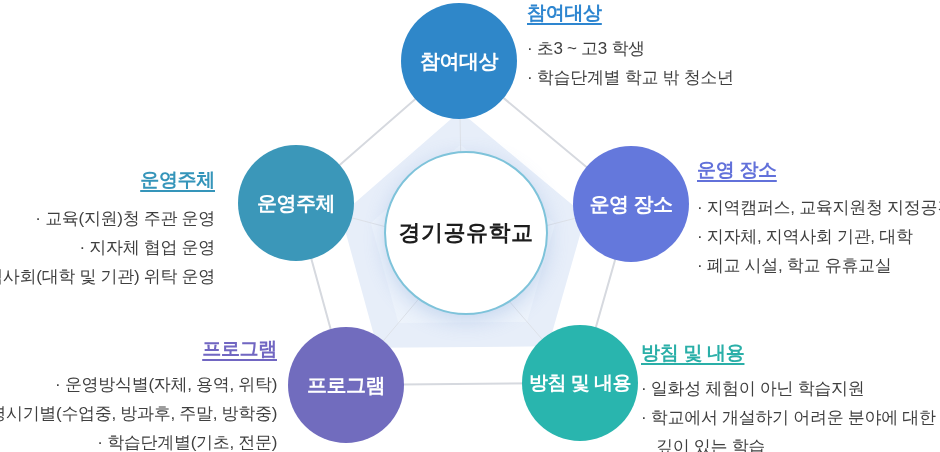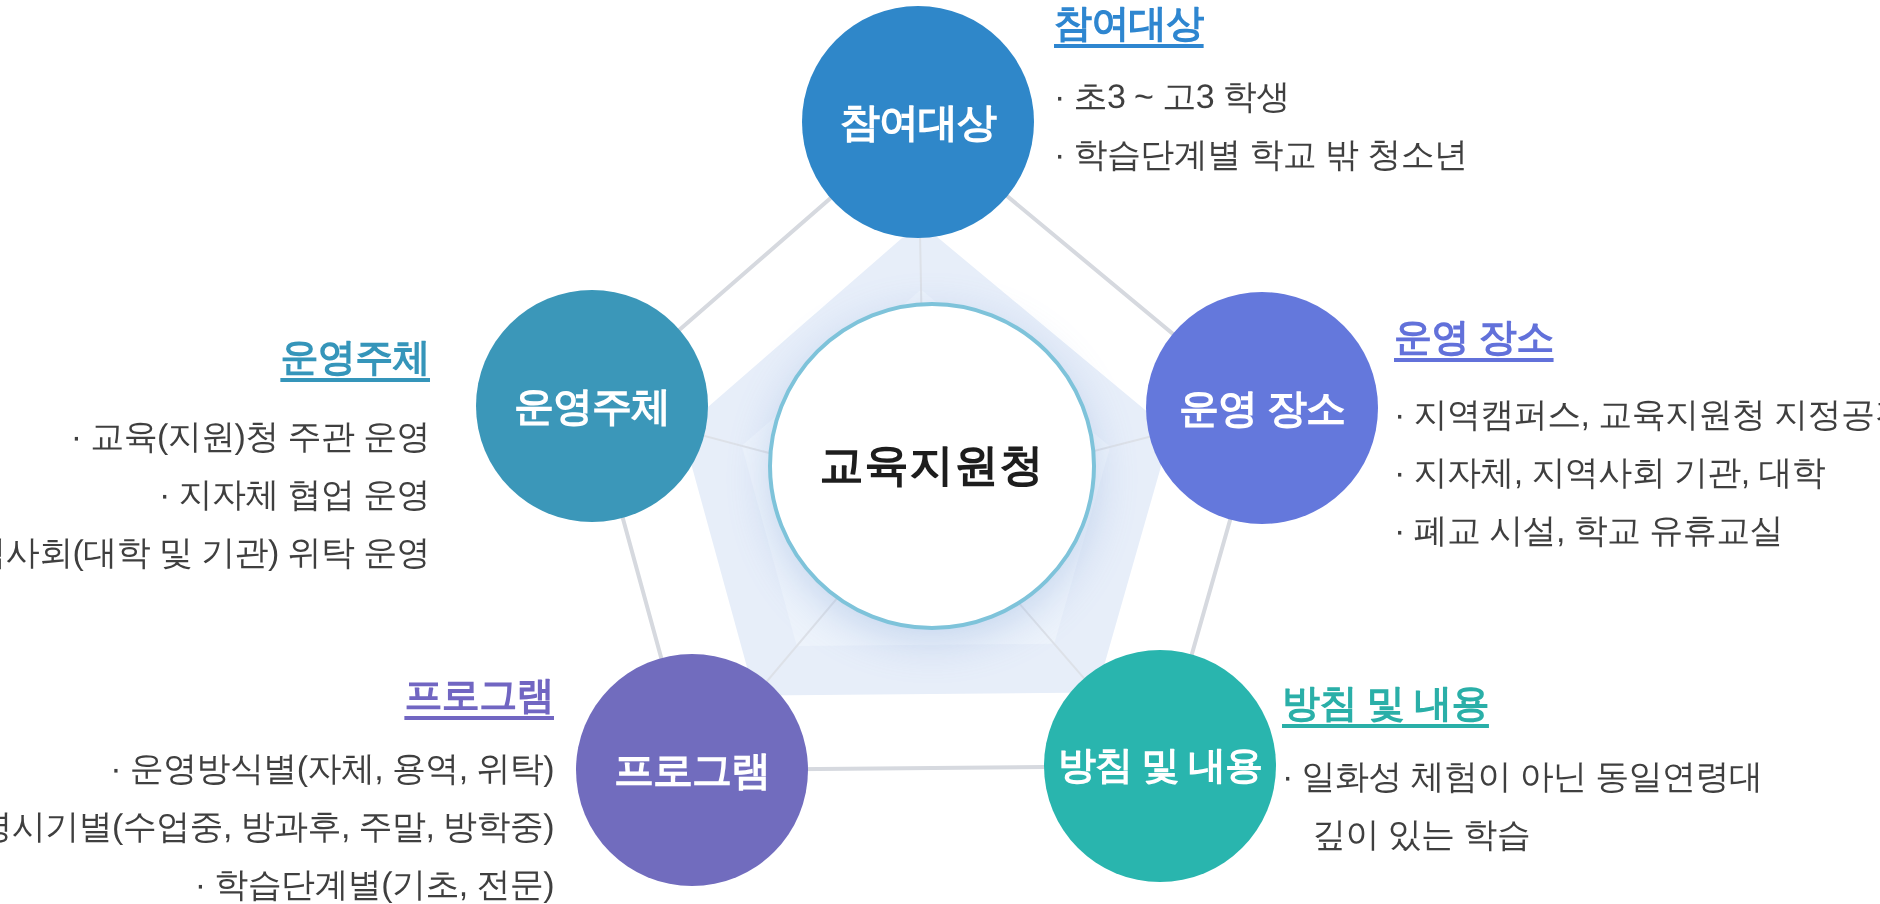--- a/index.html
+++ b/index.html
@@ -73,39 +73,40 @@
     <span>방침 및 내용</span>
   </div>
   <div class="circle c-bl" style="background-color: rgb(113, 108, 190);">
     <span>프로그램</span>
   </div>
   <div class="circle c-left" style="background-color: rgb(59, 151, 185);">
     <span>운영주체</span>
   </div>
 
   <div class="center-circle">
-    <span>교육지원청</span>
+    <span>경기공유학교</span>
   </div>
 
   <div class="block blk-tr">
     <span class="hdr" style="color: rgb(46, 134, 208);">참여대상</span>
     <div>· 초3 ~ 고3 학생</div>
     <div>· 학습단계별 학교 밖 청소년</div>
   </div>
 
   <div class="block blk-r">
     <span class="hdr" style="color: rgb(98, 113, 218);">운영 장소</span>
     <div>· 지역캠퍼스, 교육지원청 지정공간</div>
     <div>· 지자체, 지역사회 기관, 대학</div>
     <div>· 폐교 시설, 학교 유휴교실</div>
   </div>
 
   <div class="block blk-br">
     <span class="hdr" style="color: rgb(42, 175, 168);">방침 및 내용</span>
-    <div>· 일화성 체험이 아닌 동일연령대</div>
+    <div>· 일화성 체험이 아닌 학습지원</div>
+    <div>· 학교에서 개설하기 어려운 분야에 대한</div>
     <div class="cont">깊이 있는 학습</div>
   </div>
 
   <div class="block blk-bl">
     <span class="hdr" style="color: rgb(113, 102, 194);">프로그램</span>
     <div>· 운영방식별(자체, 용역, 위탁)</div>
     <div>· 운영시기별(수업중, 방과후, 주말, 방학중)</div>
     <div>· 학습단계별(기초, 전문)</div>
   </div>
 

